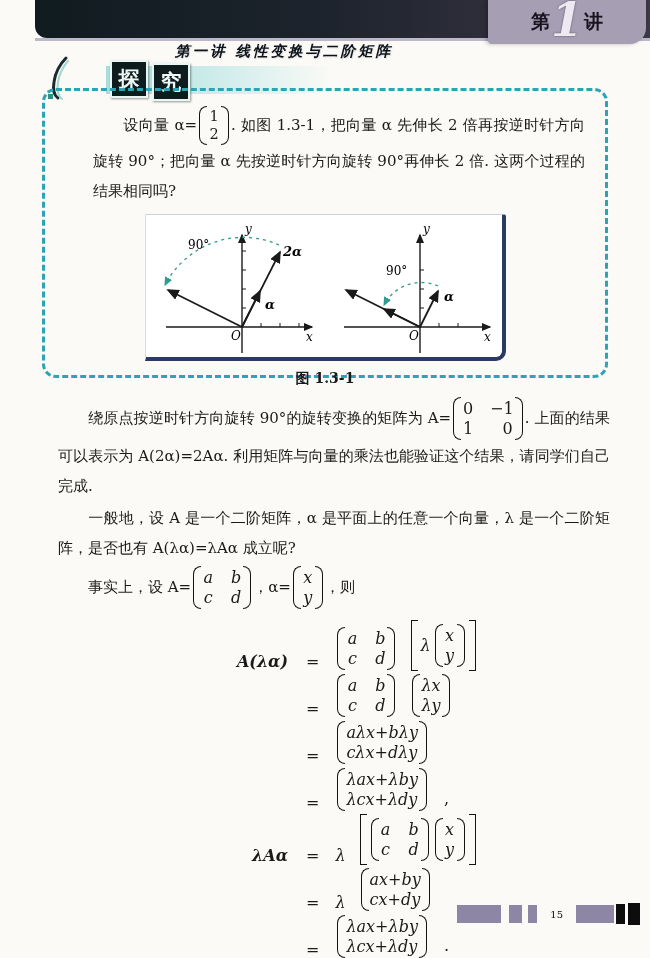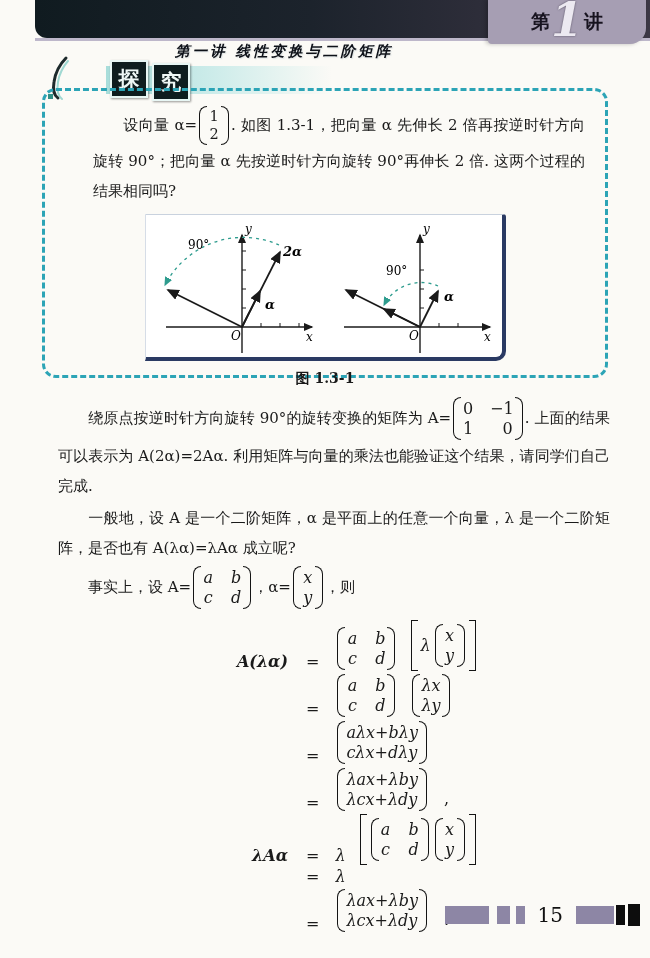--- a/index.html
+++ b/index.html
@@ -106,21 +106,21 @@
   .deriv{margin:10px 0 0 168px;}
   .eqrow{display:flex;align-items:flex-end;margin:2px 0;gap:13px;}
   .lhs{width:78px;text-align:right;font-style:italic;font-weight:bold;font-size:16px;white-space:nowrap;}
   .eq{margin:0 3px 0 5px;font-size:16px;}
   .lam{font-style:italic;font-size:16px;}
   .punct{align-self:flex-end;margin:0 0 4px 2px;font-size:16px;}
   
   .footer{position:absolute;top:903px;right:10px;display:flex;align-items:center;}
   .fbar{background:#8d86a5;height:18px;}
   .fsq-black{background:#0d0d0d;}
-  .fpage{font-size:20px;color:#111;margin:0 13px;}
+  .fpage{font-size:10px;color:#111;margin:0 13px;}
   svg text{font-family:"DejaVu Serif","Liberation Serif",serif;}
 </style>
 </head>
 <body>
 
 <div class="band">
   <div class="band-title">第一讲  线性变换与二阶矩阵</div>
 </div>
 <div class="band-underline"></div>
 <div class="badge">
@@ -358,20 +358,28 @@
               <span class="c">y</span>
             </span>
           </span>
         </span>
     </div>
 
     <div class="eqrow">
       <span class="lhs"></span>
       <span class="eq">=</span>
       <span class="lam">λ</span>
+      <span class="mat">
+          <span class="mrow">
+            <span class="c">ax+by</span>
+          </span>
+          <span class="mrow">
+            <span class="c">cx+dy</span>
+          </span>
+        </span>
     </div>
 
     <div class="eqrow">
       <span class="lhs"></span>
       <span class="eq">=</span>
       <span class="mat">
           <span class="mrow">
             <span class="c">λax+λby</span>
           </span>
           <span class="mrow">

